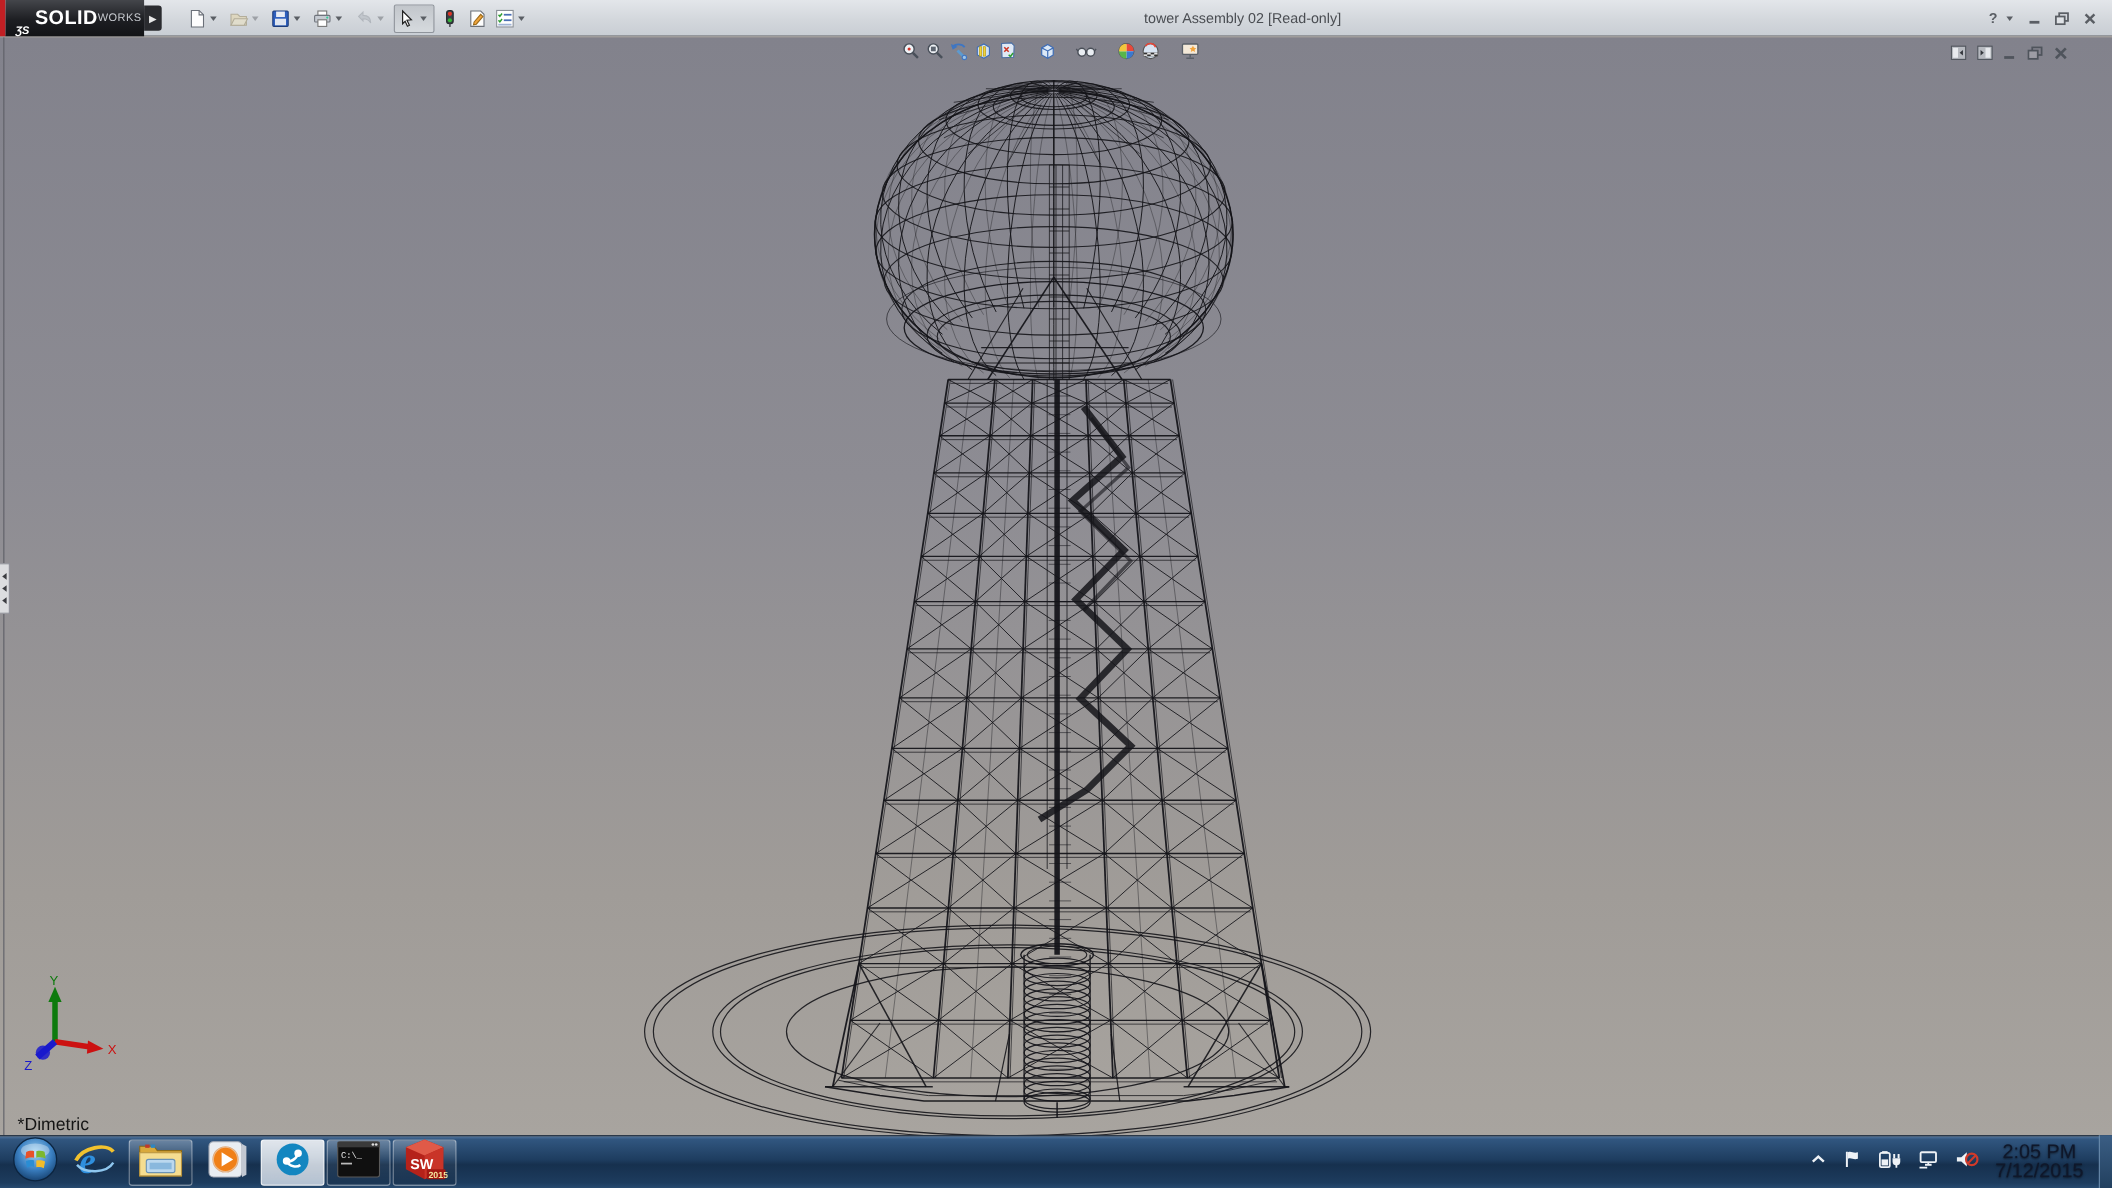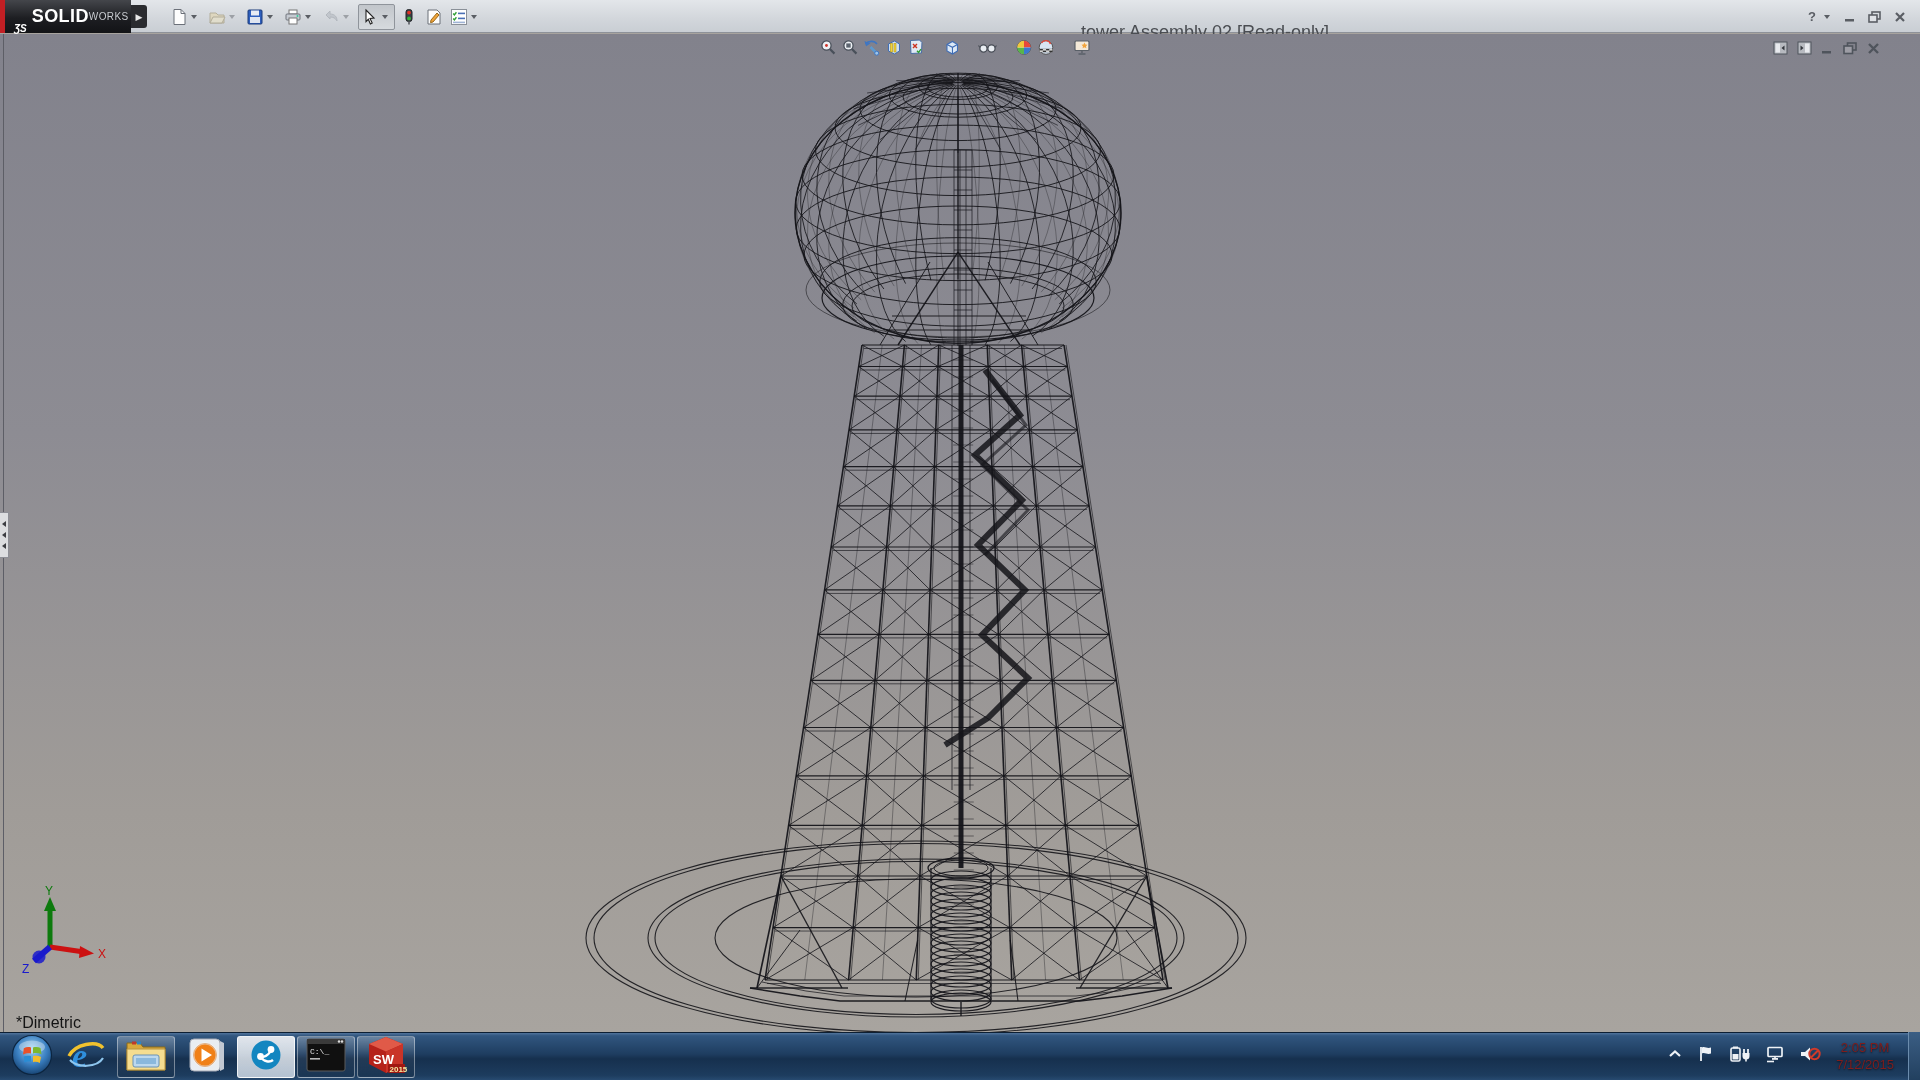--- a/index.html
+++ b/index.html
@@ -19,22 +19,22 @@
   #logoblock .l { color:#c8cbd0; font-size:10px; letter-spacing:.4px; }
   #flyout { position:absolute; left:131px; top:5px; width:16px; height:23px; background:#2a2b2f;
     border-radius:0 3px 3px 0; color:#e8e8e8; font-size:9px; display:flex; align-items:center; justify-content:center; }
   #main-toolbar { position:absolute; left:168px; top:3px; height:28px; display:flex; align-items:center; }
   .tbtn { display:flex; align-items:center; height:26px; padding:0 2px; margin-right:3px; border-radius:2px; }
   .tbtn.pressed { background:linear-gradient(#c2c6cb,#d6dade); border:1px solid #8f949b; }
   .tbtn.disabled { opacity:.45; }
   .tbtn svg { display:block; }
   .drop { width:0; height:0; border-left:3.5px solid transparent; border-right:3.5px solid transparent;
     border-top:4px solid #5a5e64; margin:0 4px 0 3px; }
-  #title-text { position:absolute; left:1040px; top:16px; width:330px; height:33px; line-height:33px;
-    text-align:center; font-size:18px; color:#4a4d52; white-space:nowrap; }
+  #title-text { position:absolute; left:1040px; top:0; width:330px; height:33px; line-height:33px;
+    font-size:13px; color:#4a4d52; white-space:nowrap; }
   #win-controls { position:absolute; right:8px; top:0; height:33px; display:flex; align-items:center; }
   #win-controls .wbtn { display:flex; align-items:center; justify-content:center; height:20px; padding:0 6px;
     color:#5a5e64; font-size:13px; }
   #win-controls .helpd { border-top:4px solid #5a5e64; border-left:3.5px solid transparent;
     border-right:3.5px solid transparent; width:0; height:0; margin:0 8px 0 2px; }
 
   
   #viewport { position:absolute; left:0; top:34px; width:1920px; height:998px;
     background:linear-gradient(180deg,#82828c 0%,#8d8c93 40%,#a09c98 78%,#a8a49f 100%); }
   #panel-edge { position:absolute; left:3px; top:0; width:1px; height:998px; background:#5d5e66; }
@@ -60,21 +60,21 @@
   #task-icons { display:flex; align-items:center; height:48px; }
   .task-app { width:58px; height:42px; margin:0 1px; border-radius:3px; display:flex;
     align-items:center; justify-content:center; }
   .task-app.running { border:1px solid rgba(255,255,255,.4);
     background:linear-gradient(rgba(255,255,255,.28),rgba(255,255,255,.07) 45%,rgba(0,0,0,.12)); }
   .task-app.lit { background:linear-gradient(rgba(255,255,255,.85),rgba(230,238,248,.75));
     border:1px solid rgba(255,255,255,.75); }
   #start-orb { width:48px; height:44px; margin-left:8px; display:flex; align-items:center; justify-content:center; }
   #tray { position:absolute; right:16px; top:1032px; height:48px; display:flex; align-items:center; }
   .tray-ic { margin:0 7px; display:flex; align-items:center; }
-  #clock { color:#7f1d1d; text-align:center; font-size:13px; line-height:17px; margin:0 10px 0 8px;
+  #clock { color:#0f172a; text-align:center; font-size:18px; line-height:17px; margin:0 10px 0 8px;
     text-shadow:0 1px 2px rgba(0,0,0,.6); }
   #show-desktop { position:absolute; right:0; top:1032px; width:12px; height:48px;
     background:linear-gradient(#3b5e84,#22405f); border-left:1px solid #6b8cad; }
 </style>
 </head>
 <body>
 
 <div id="app">
 
   <div id="titlebar">

